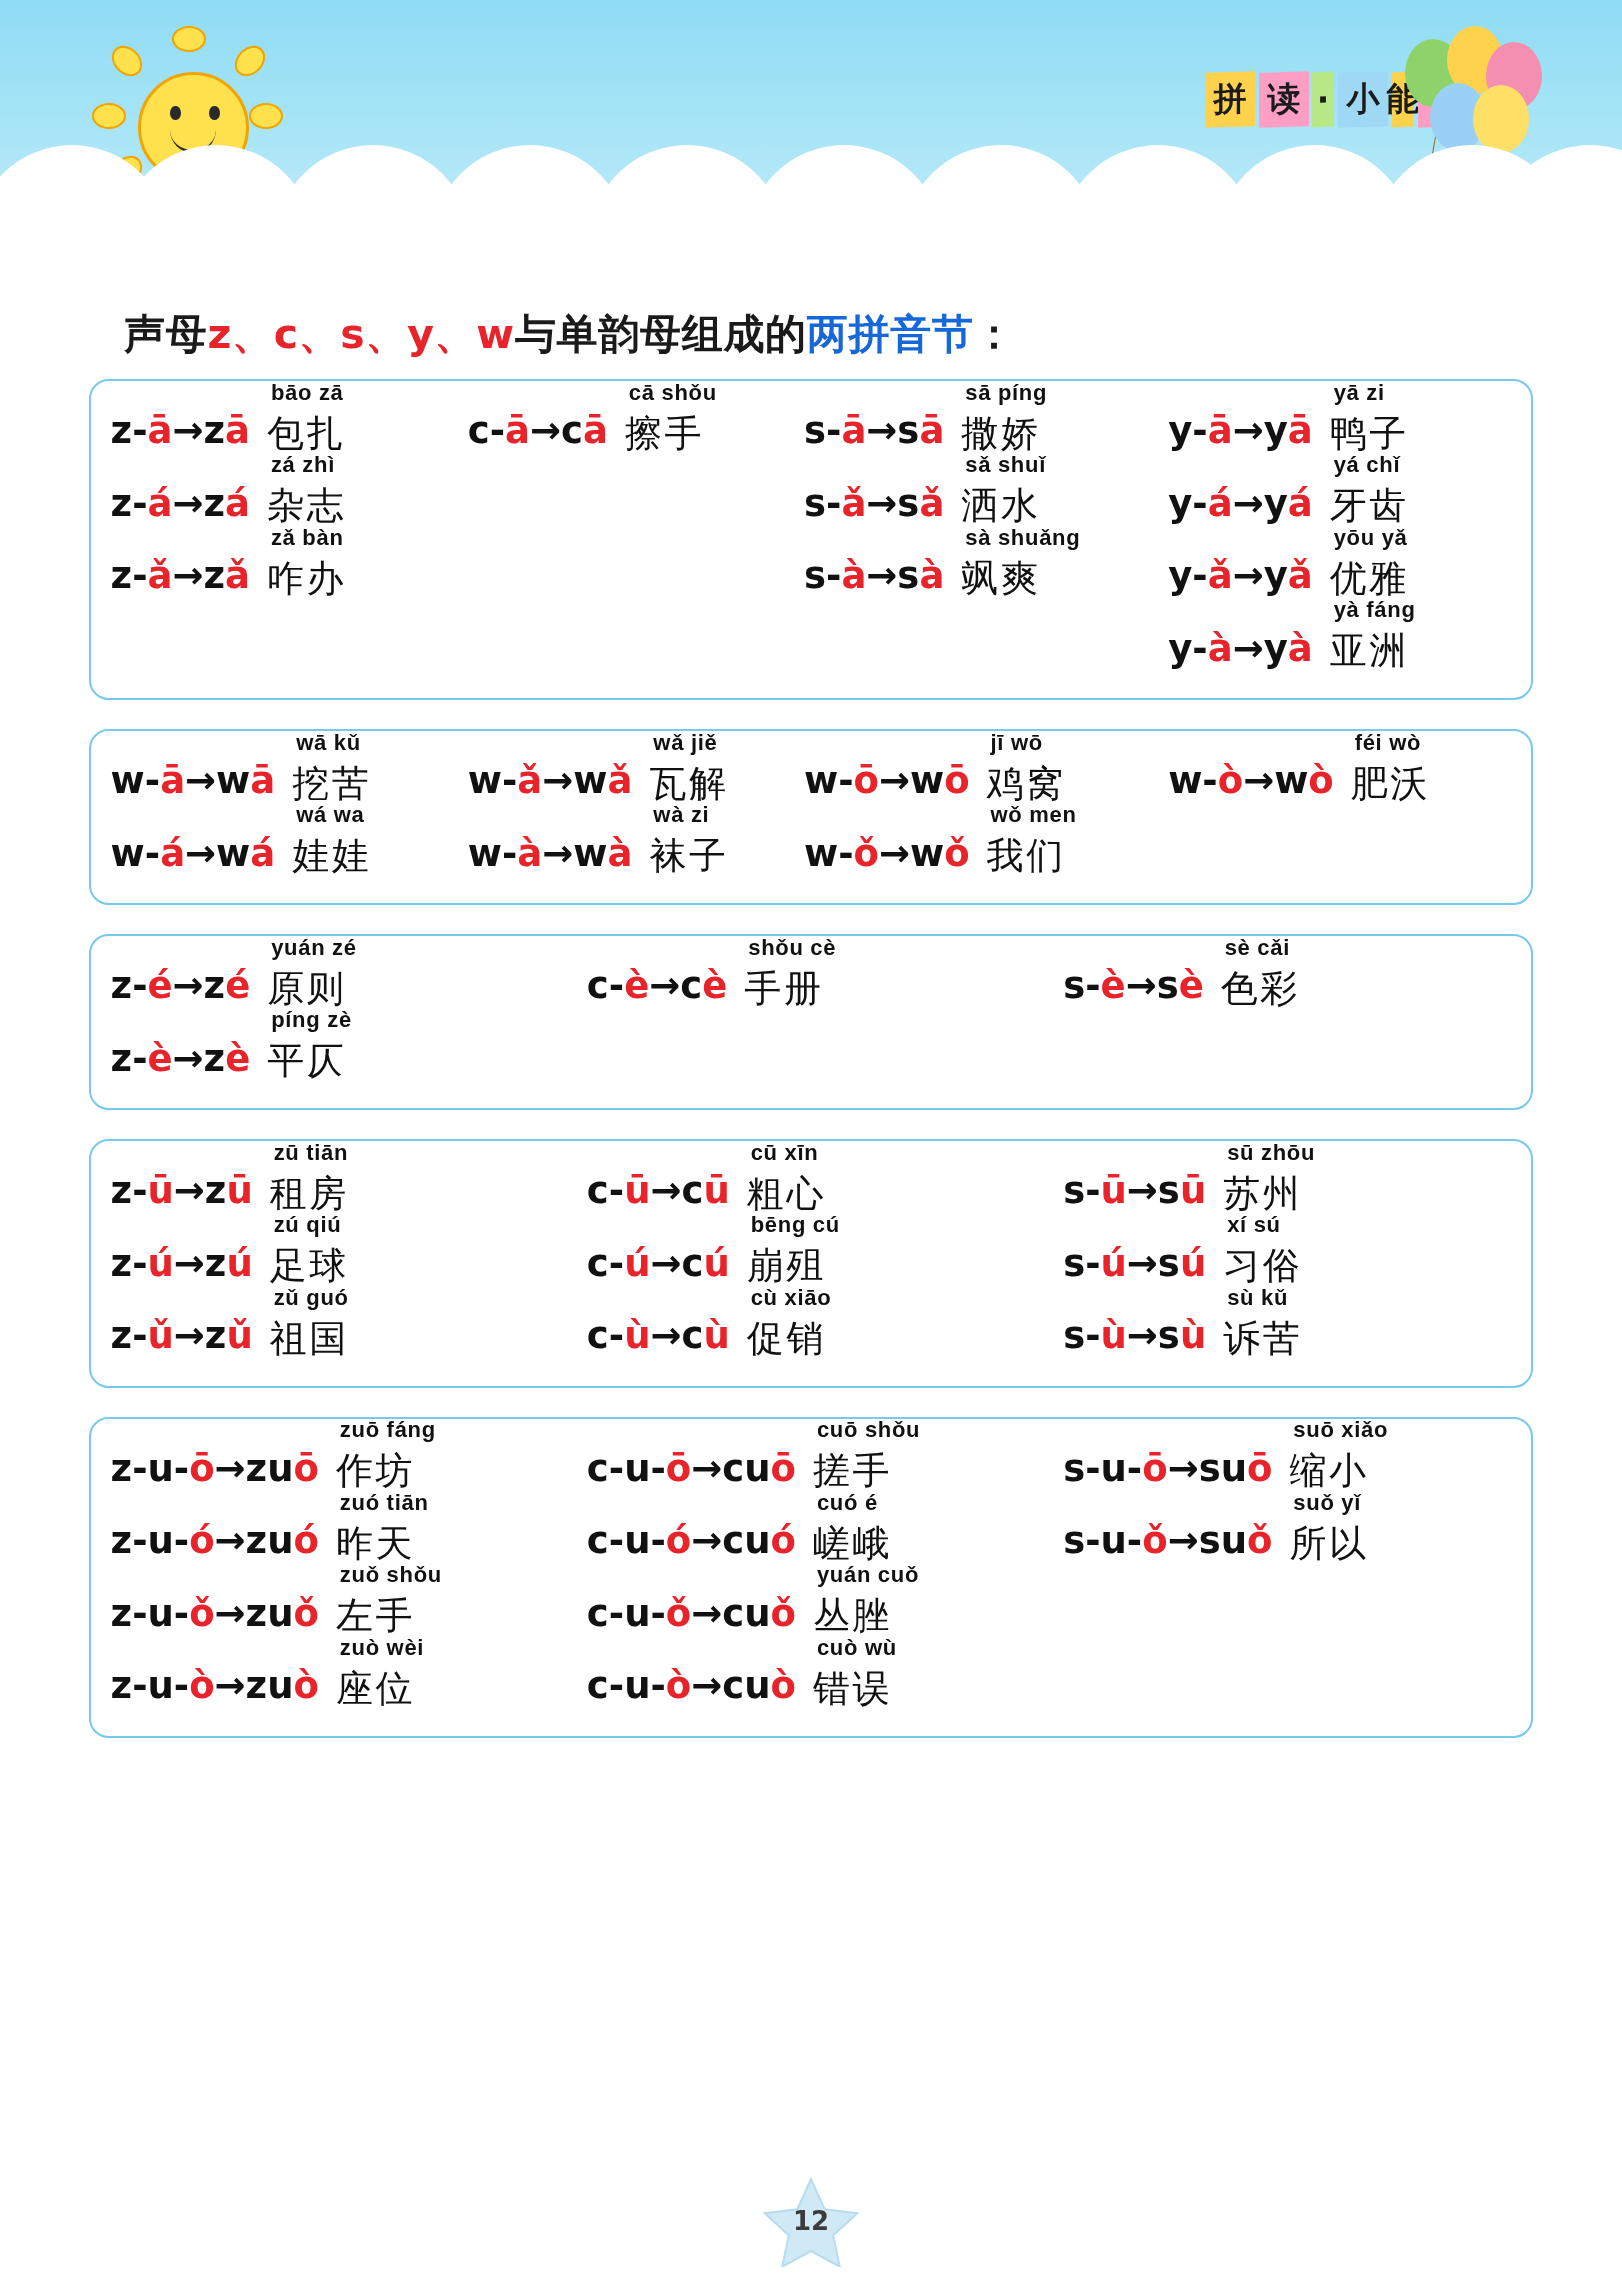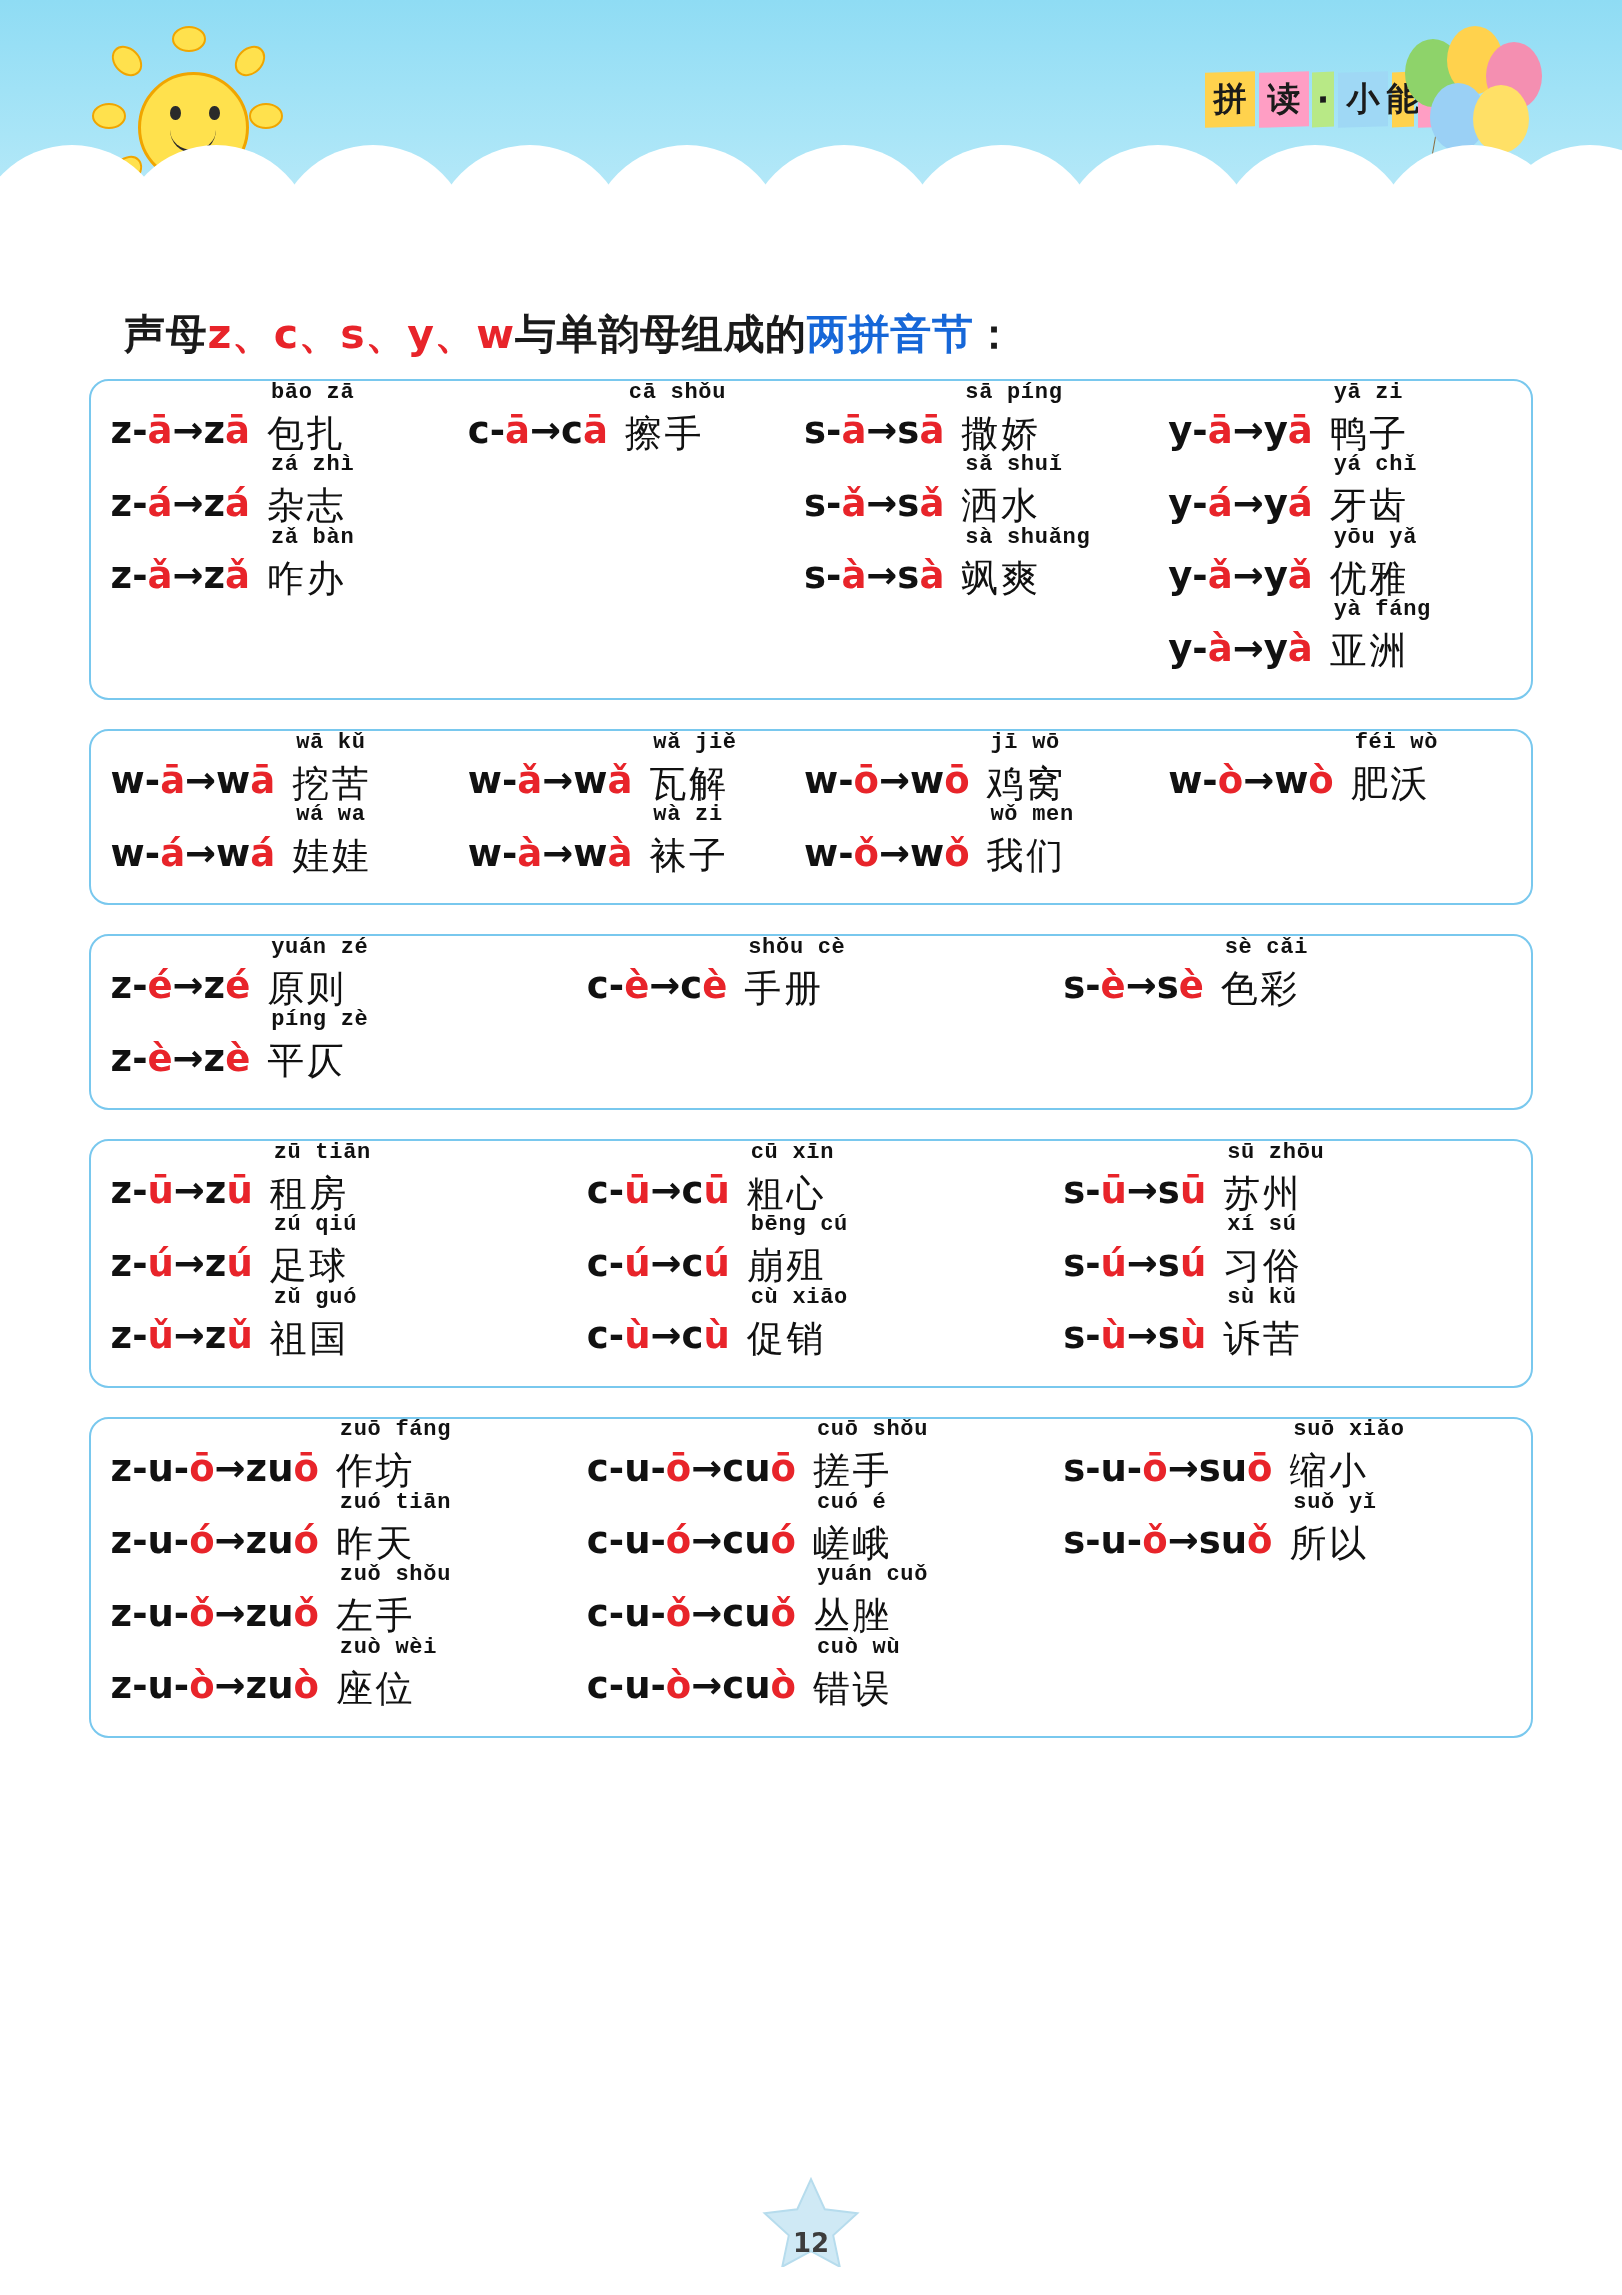--- a/index.html
+++ b/index.html
@@ -139,21 +139,21 @@
     margin-left: 17px;
     padding-top: 0;
     white-space: nowrap;
   }
   .pinyin {
     position: absolute;
     top: -29px;
     left: 3.9px;
     font-size: 22px;
     font-weight: bold;
-    font-family: Liberation Mono, monospace;
+    font-family: Liberation Sans, sans-serif;
     color: #111111;
     white-space: nowrap;
     letter-spacing: 0.7px;
   }
   .hanzi {
     font-family: "DejaVu Sans", "Liberation Serif", serif;
     font-size: 37px;
     color: #111111;
     white-space: nowrap;
     letter-spacing: 2.6px;
@@ -181,21 +181,20 @@
   }
   .star svg { position:absolute; left:0; top:0; }
   .pagenum {
     position: absolute;
     left: 0; top: 31px; width: 98px;
     text-align: center;
     font-size: 26px;
     font-weight: bold;
     color: #3c3c3c;
     font-family: "DejaVu Sans", sans-serif;
-    margin-top: 22px;
   }
 </style>
 </head>
 <body>
 
 <div class="header">
 
   <div class="sun-wrap">
     <div class="ray" style="left:80px; top:0px;"></div>
     <div class="ray" style="left:80px; top:149px;"></div>

